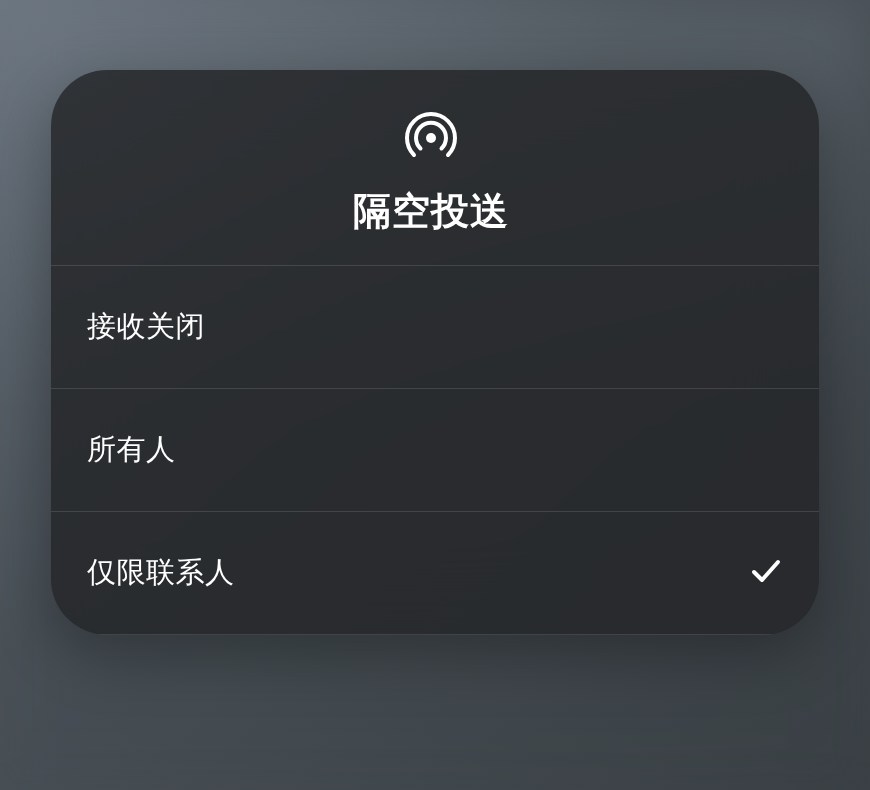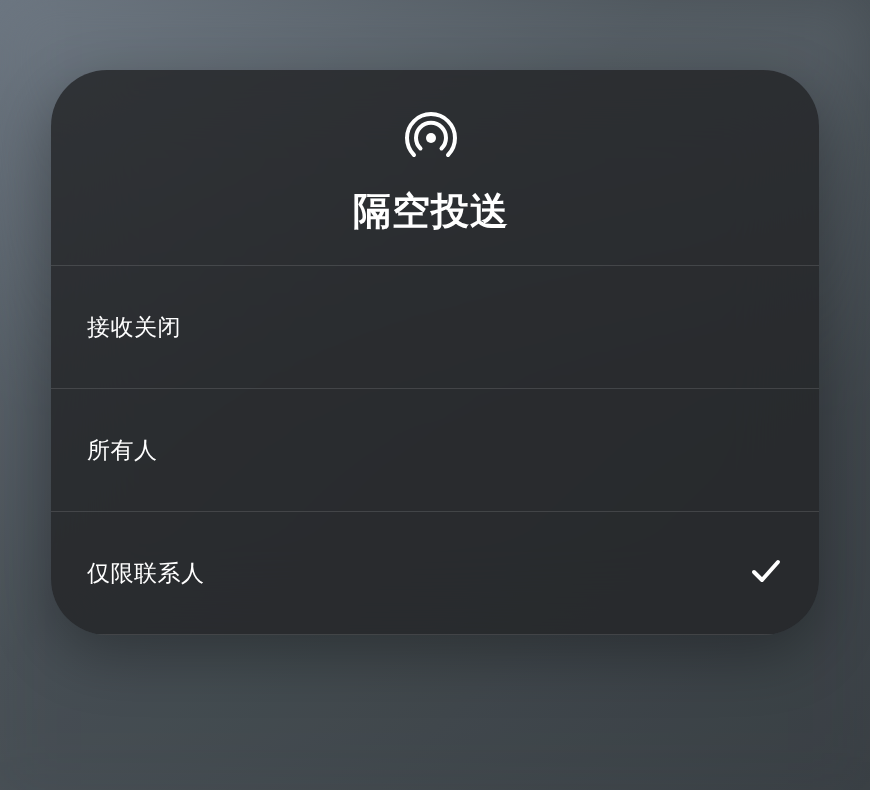--- a/index.html
+++ b/index.html
@@ -73,21 +73,21 @@
       display: flex;
       align-items: center;
       justify-content: space-between;
       padding: 0 36px;
       height: 123px;
       border-bottom: 1px solid rgba(255,255,255,0.12);
       cursor: pointer;
     }
     
     .option-label {
-      font-size: 23px;
+      font-size: 29px;
       font-weight: 400;
       color: #ffffff;
       letter-spacing: 0.5px;
     }
     
     .check {
       display: none;
     }
     
     .check.visible {

